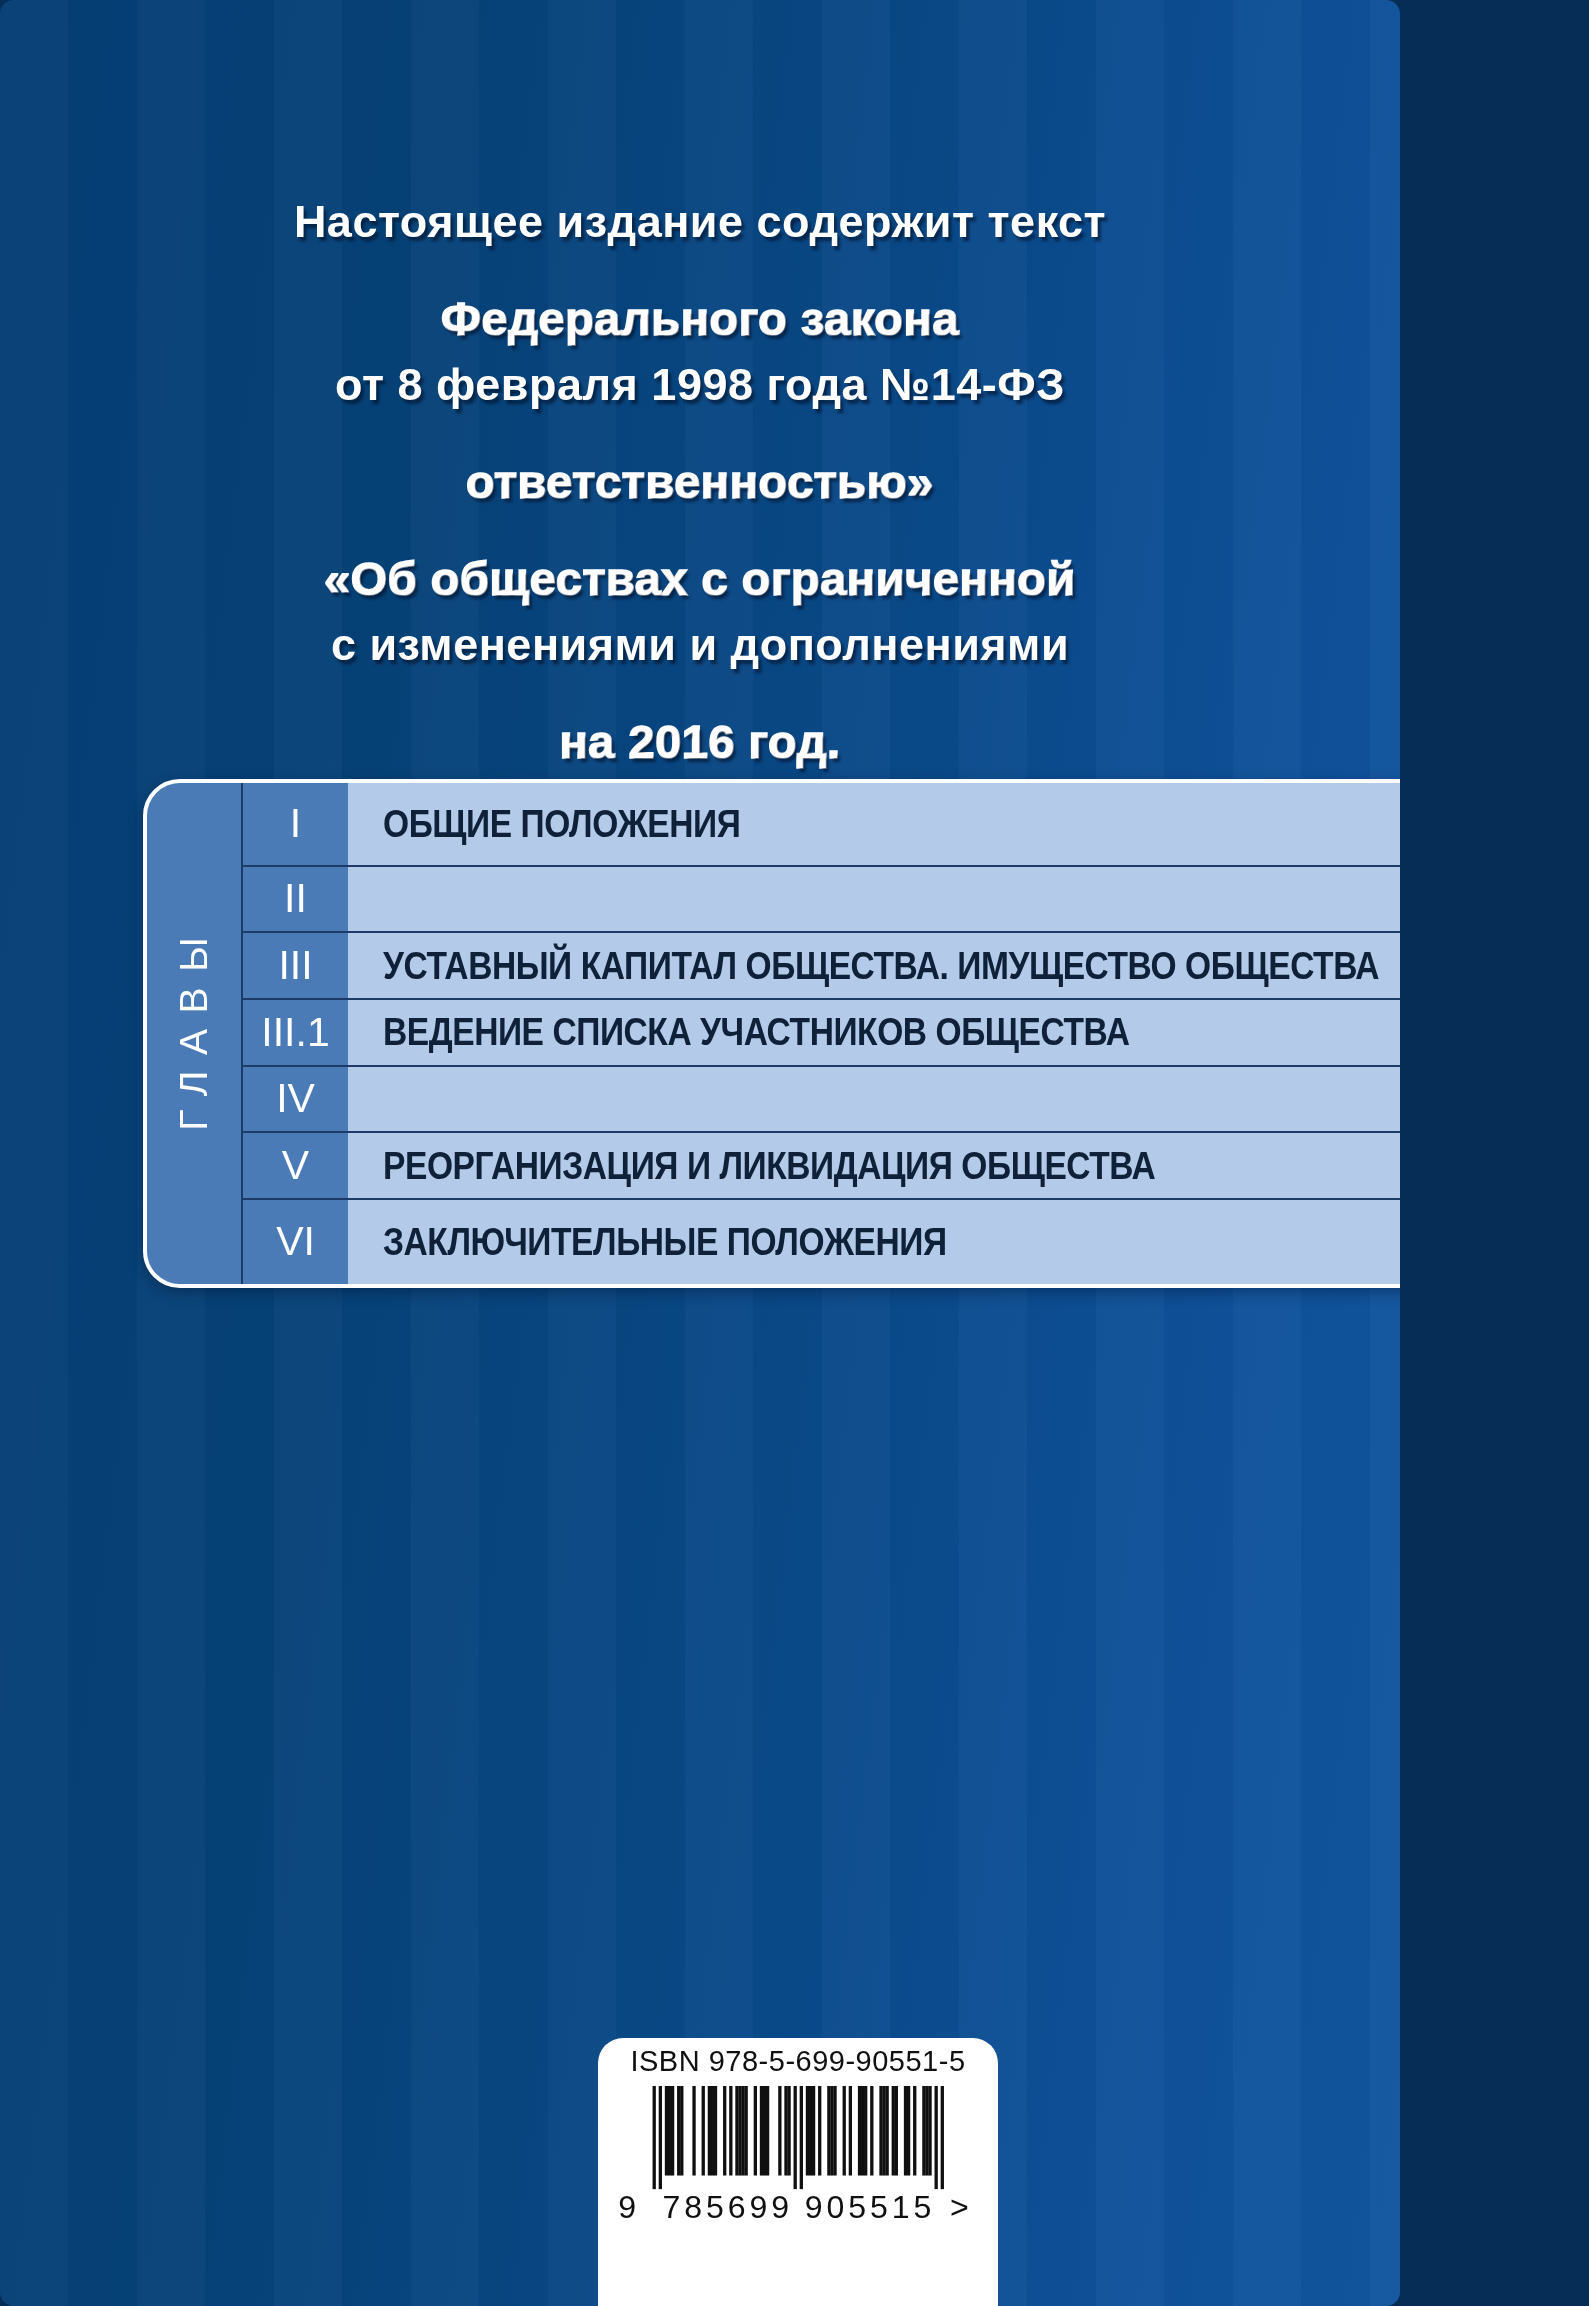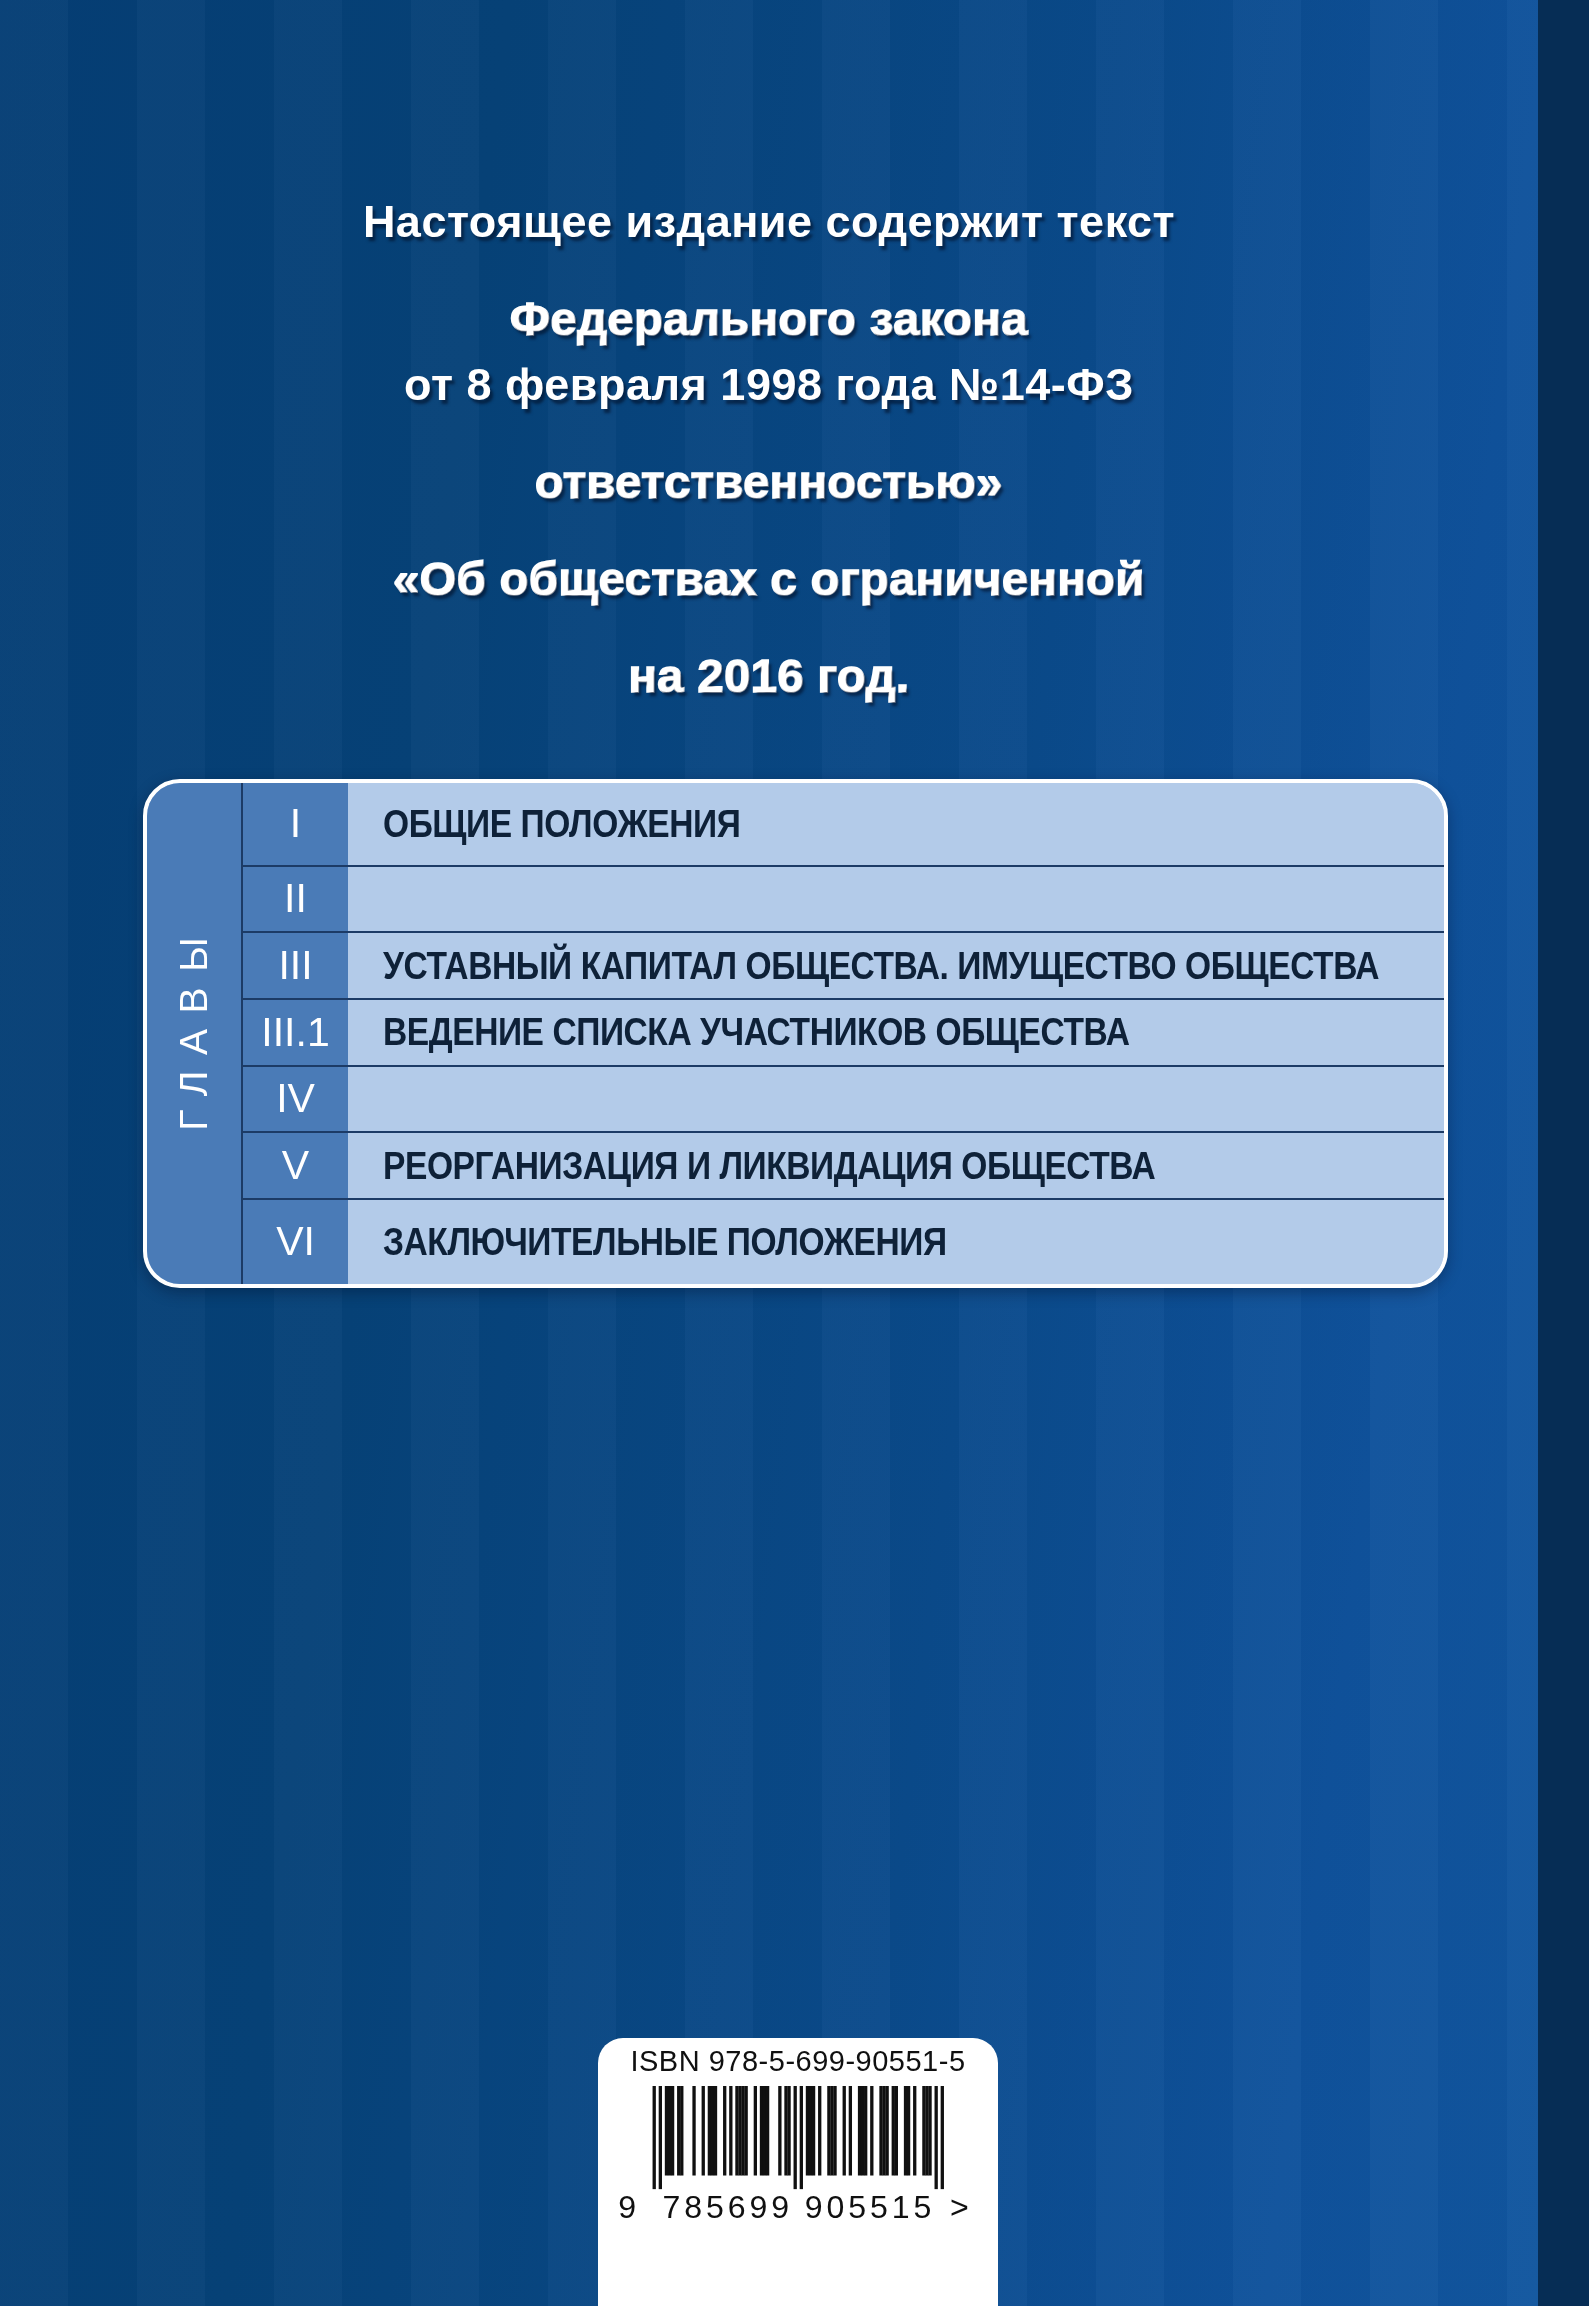--- a/index.html
+++ b/index.html
@@ -1,25 +1,26 @@
 <!DOCTYPE html>
 <html><head>
 <meta charset="utf-8">
 <style>
   html,body{margin:0;padding:0;background:#062d55;}
   .cover{
     position:relative;
-    width:1538px;height:2306px;
+    width:1400px;height:2306px;
     overflow:hidden;
     background:
       repeating-linear-gradient(90deg,
         rgba(255,255,255,0.022) 0 68px,
         rgba(0,0,0,0.018) 68px 137px),
       linear-gradient(97deg,#053e75 0%, #064278 28%, #0a4a8b 62%, #0f529c 85%, #11569f 100%);
     font-family:"Liberation Sans","DejaVu Sans",sans-serif;
+    border-radius:14px;
   }
 
   
   .title-block{
     position:absolute;left:0;right:0;top:189px;
     text-align:center;
     color:#ffffff;
   }
   .tl{
     height:66px;line-height:66px;
@@ -101,20 +102,21 @@
 <body>
 
 <div class="cover">
 
   <div class="title-block">
       <div class="tl">Настоящее издание содержит текст</div>
       <div class="tl heavy">Федерального закона</div>
       <div class="tl">от 8 февраля 1998 года №14-ФЗ</div>
       <div class="tl heavy">ответственностью»</div>
       <div class="tl heavy">«Об обществах с ограниченной</div>
+      <div class="tl">с изменениями и дополнениями</div>
       <div class="tl heavy">на 2016 год.</div>
     </div>
 
   <div class="chapters">
     <div class="band">
       <span class="vlabel">ГЛАВЫ</span>
     </div>
     <div class="rows">
         <div class="row">
           <div class="num">I</div>

